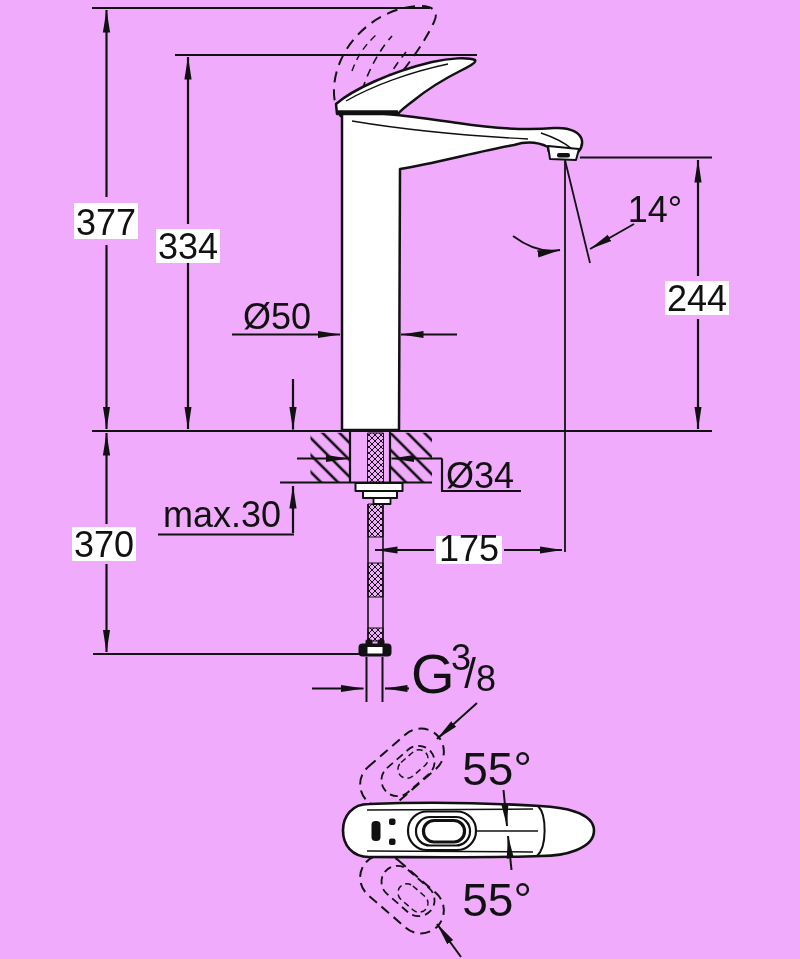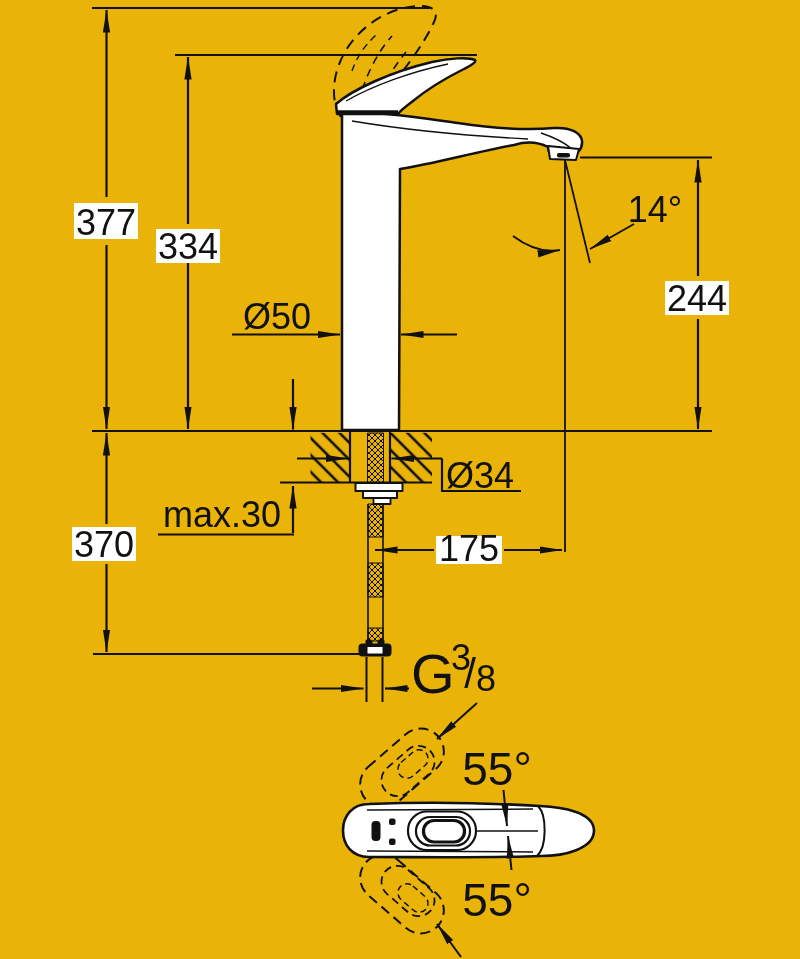--- a/index.html
+++ b/index.html
@@ -1,16 +1,16 @@
 <!DOCTYPE html>
 <html><head>
 <meta charset="utf-8">
 <style>
   html,body{margin:0;padding:0;background:#ffffff;}
-  .page{position:relative;width:800px;height:959px;background:#eab308;overflow:hidden;}
+  .page{position:relative;width:800px;height:959px;background:#f0abfc;overflow:hidden;}
   svg{display:block;}
   text{font-family:"Liberation Sans","DejaVu Sans",sans-serif;fill:#111;}
   .dim-label{font-size:36px;}
   .dim-label-big{font-size:46px;}
   .g-letter{font-size:56px;}
   .g-sup{font-size:36px;}
   .g-slash{font-size:42px;}
   .g-sub{font-size:36px;}
 </style>
 </head>

